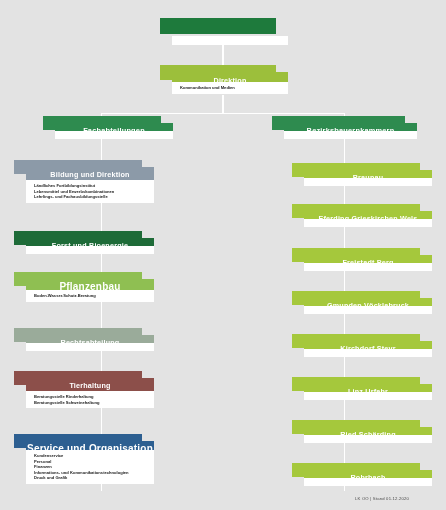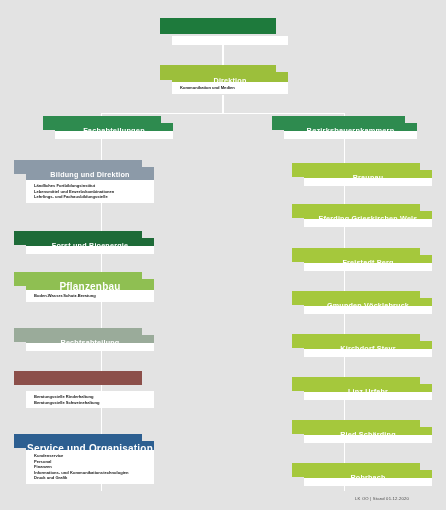--- a/index.html
+++ b/index.html
@@ -101,20 +101,21 @@
     <div class="sublist" style="left: 26px; top: 290px; width: 128px;">
       <div>Boden.Wasser.Schutz.Beratung</div>
     </div>
     <div class="node" style="left: 14px; top: 328px; width: 140px; height: 22px;">
       <div class="back" style="left: 0px; top: 0px; width: 128px; height: 14px; background: rgb(154, 171, 154);"></div>
       <div class="front" style="left: 12px; top: 7px; width: 128px; height: 15px; background: rgb(154, 171, 154); font-size: 7.2px;">Rechtsabteilung</div>
     </div>
     <div class="whitepad" style="left: 26px; top: 343px; width: 128px; height: 8px;"></div>
     <div class="node" style="left: 14px; top: 371px; width: 140px; height: 22px;">
       <div class="back" style="left: 0px; top: 0px; width: 128px; height: 14px; background: rgb(140, 79, 74);"></div>
+      <div class="front" style="left: 12px; top: 7px; width: 128px; height: 15px; background: rgb(140, 79, 74); font-size: 7.2px;">Tierhaltung</div>
     </div>
     <div class="sublist" style="left: 26px; top: 391px; width: 128px;">
       <div>Beratungsstelle Rinderhaltung</div>
       <div>Beratungsstelle Schweinehaltung</div>
     </div>
     <div class="node" style="left: 14px; top: 434px; width: 140px; height: 22px;">
       <div class="back" style="left: 0px; top: 0px; width: 128px; height: 14px; background: rgb(45, 95, 145);"></div>
       <div class="front" style="left: 12px; top: 7px; width: 128px; height: 15px; background: rgb(45, 95, 145); font-size: 10px;">Service und Organisation</div>
     </div>
     <div class="sublist" style="left: 26px; top: 450px; width: 128px;">

